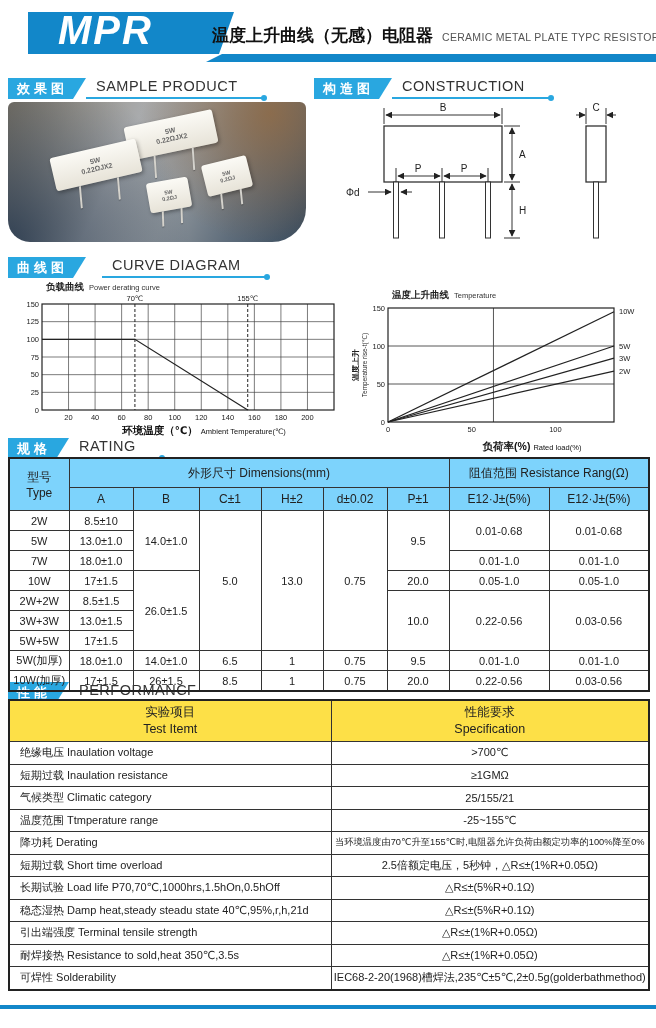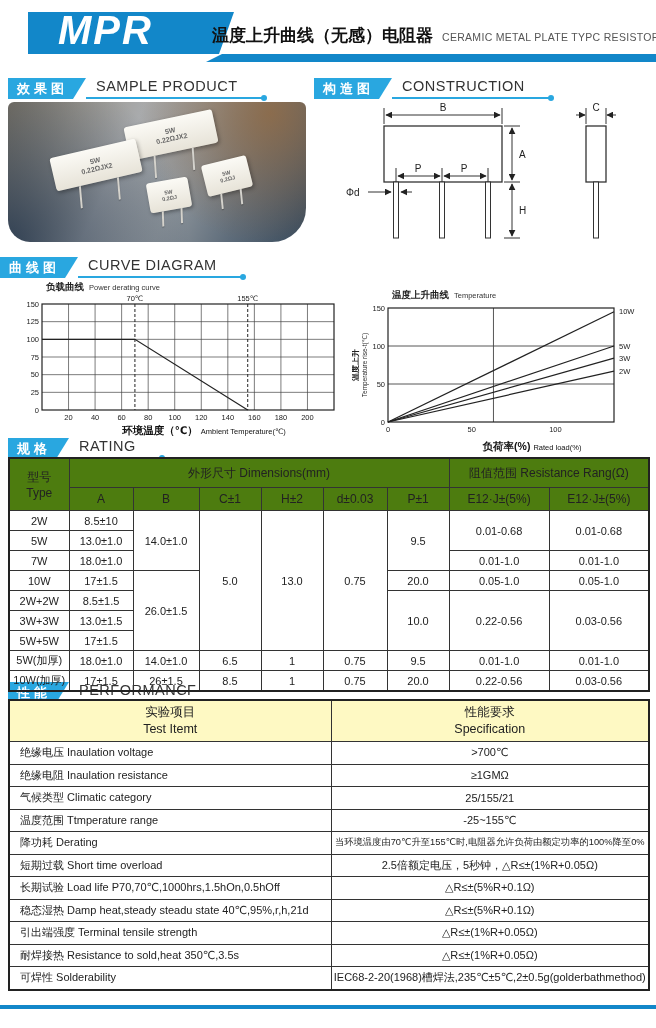--- a/index.html
+++ b/index.html
@@ -52,27 +52,27 @@
   .construction{position:absolute;left:336px;top:100px;}
   .chart{position:absolute;}
   #chart1{left:14px;top:278px;}
   #chart2{left:352px;top:286px;}
   svg text{font-family:"Liberation Sans","DejaVu Sans",sans-serif;}
 
   
   table{border-collapse:collapse;table-layout:fixed;}
   th,td{border:1px solid #333;text-align:center;vertical-align:middle;overflow:hidden;}
   .rating{position:absolute;left:8px;top:457px;width:640px;font-size:11px;}
-  .rating th{background:#4d7c0f;font-weight:normal;font-size:12px;white-space:pre-line;}
+  .rating th{background:#7dd3fc;font-weight:normal;font-size:12px;white-space:pre-line;}
   .rating thead tr:first-child th{height:26px;}
   .rating thead tr:last-child th{height:20px;}
   .rating td{height:19px;padding:0 2px;}
   .rating,.perf{border:2px solid #222;}
   .perf{position:absolute;left:8px;top:699px;width:640px;font-size:11px;}
-  .perf th{background:#fef9c3;font-weight:normal;font-size:12.5px;white-space:pre-line;height:38px;line-height:1.35;}
+  .perf th{background:#fde047;font-weight:normal;font-size:12.5px;white-space:pre-line;height:38px;line-height:1.35;}
   .perf td{height:19.5px;}
   .perf td.item{text-align:left;padding-left:10px;}
   .perf td.spec-small{font-size:9.3px;}
 
   .bottom-rule{position:absolute;left:0;top:1005px;width:656px;height:4px;background:#1287c9;}
 </style>
 </head>
 <body>
 
 <div class="page">
@@ -86,21 +86,21 @@
   <div class="header-bar"></div>
 
   <div class="section-head" style="left:8px;top:78px;text-align:right;">
     <span class="sec-box">效果图</span>
     <span class="sec-en">SAMPLE PRODUCT</span>
   </div>
   <div class="section-head" style="left:314px;top:78px;align-items:flex-end;">
     <span class="sec-box">构造图</span>
     <span class="sec-en">CONSTRUCTION</span>
   </div>
-  <div class="section-head" style="left:0;top:257px;">
+  <div class="section-head" style="left:8px;top:257px;gap:16px;">
     <span class="sec-box">曲线图</span>
     <span class="sec-en">CURVE DIAGRAM</span>
   </div>
   <div class="section-head" style="left:8px;top:438px;justify-content:center;">
     <span class="sec-box">规格</span>
     <span class="sec-en">RATING</span>
   </div>
   <div class="section-head" style="left:8px;top:682px;">
     <span class="sec-box">性能</span>
     <span class="sec-en">PERFORMANCF</span>
@@ -247,21 +247,21 @@
           <th rowspan="2">型号
 Type</th>
           <th colspan="6">外形尺寸 Dimensions(mm)</th>
           <th colspan="2">阻值范围 Resistance Rang(Ω)</th>
         </tr>
         <tr>
           <th>A</th>
           <th>B</th>
           <th>C±1</th>
           <th>H±2</th>
-          <th>d±0.03</th>
+          <th>d±0.02</th>
           <th>P±1</th>
           <th>E12·J±(5%)</th>
           <th>E12·J±(5%)</th>
         </tr>
       </thead>
     <tbody id="rating-body">
         <tr>
           <td>2W</td>
           <td>8.5±10</td>
           <td rowspan="3">14.0±1.0</td>
@@ -342,21 +342,21 @@
         <th>性能要求
 Specification</th>
       </tr>
     </thead>
     <tbody id="perf-body">
         <tr>
           <td class="item">绝缘电压 Inaulation voltage</td>
           <td>&gt;700℃</td>
         </tr>
         <tr>
-          <td class="item">绝缘电阻 Inaulation resistance</td>
+          <td class="item">短期过载 Inaulation resistance</td>
           <td>≥1GMΩ</td>
         </tr>
         <tr>
           <td class="item">气候类型 Climatic category</td>
           <td>25/155/21</td>
         </tr>
         <tr>
           <td class="item">温度范围 Ttmperature range</td>
           <td>-25~155℃</td>
         </tr>

